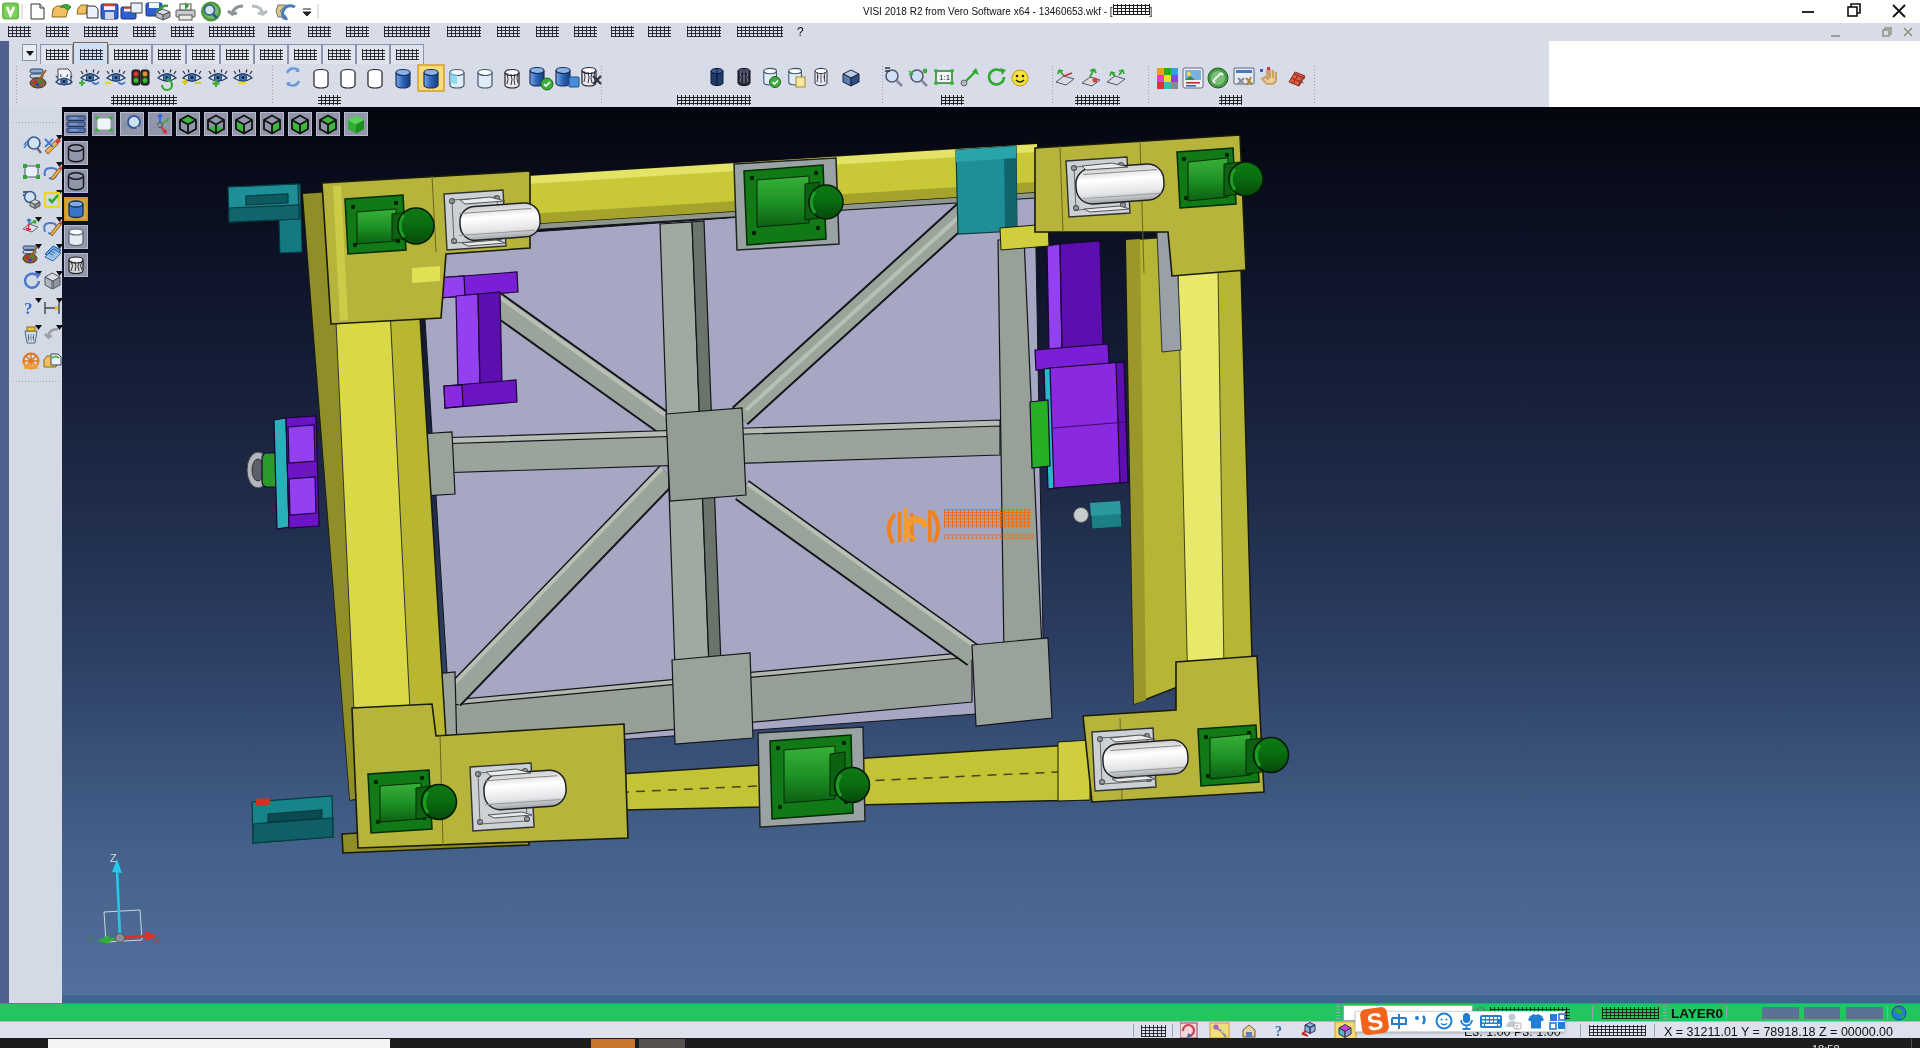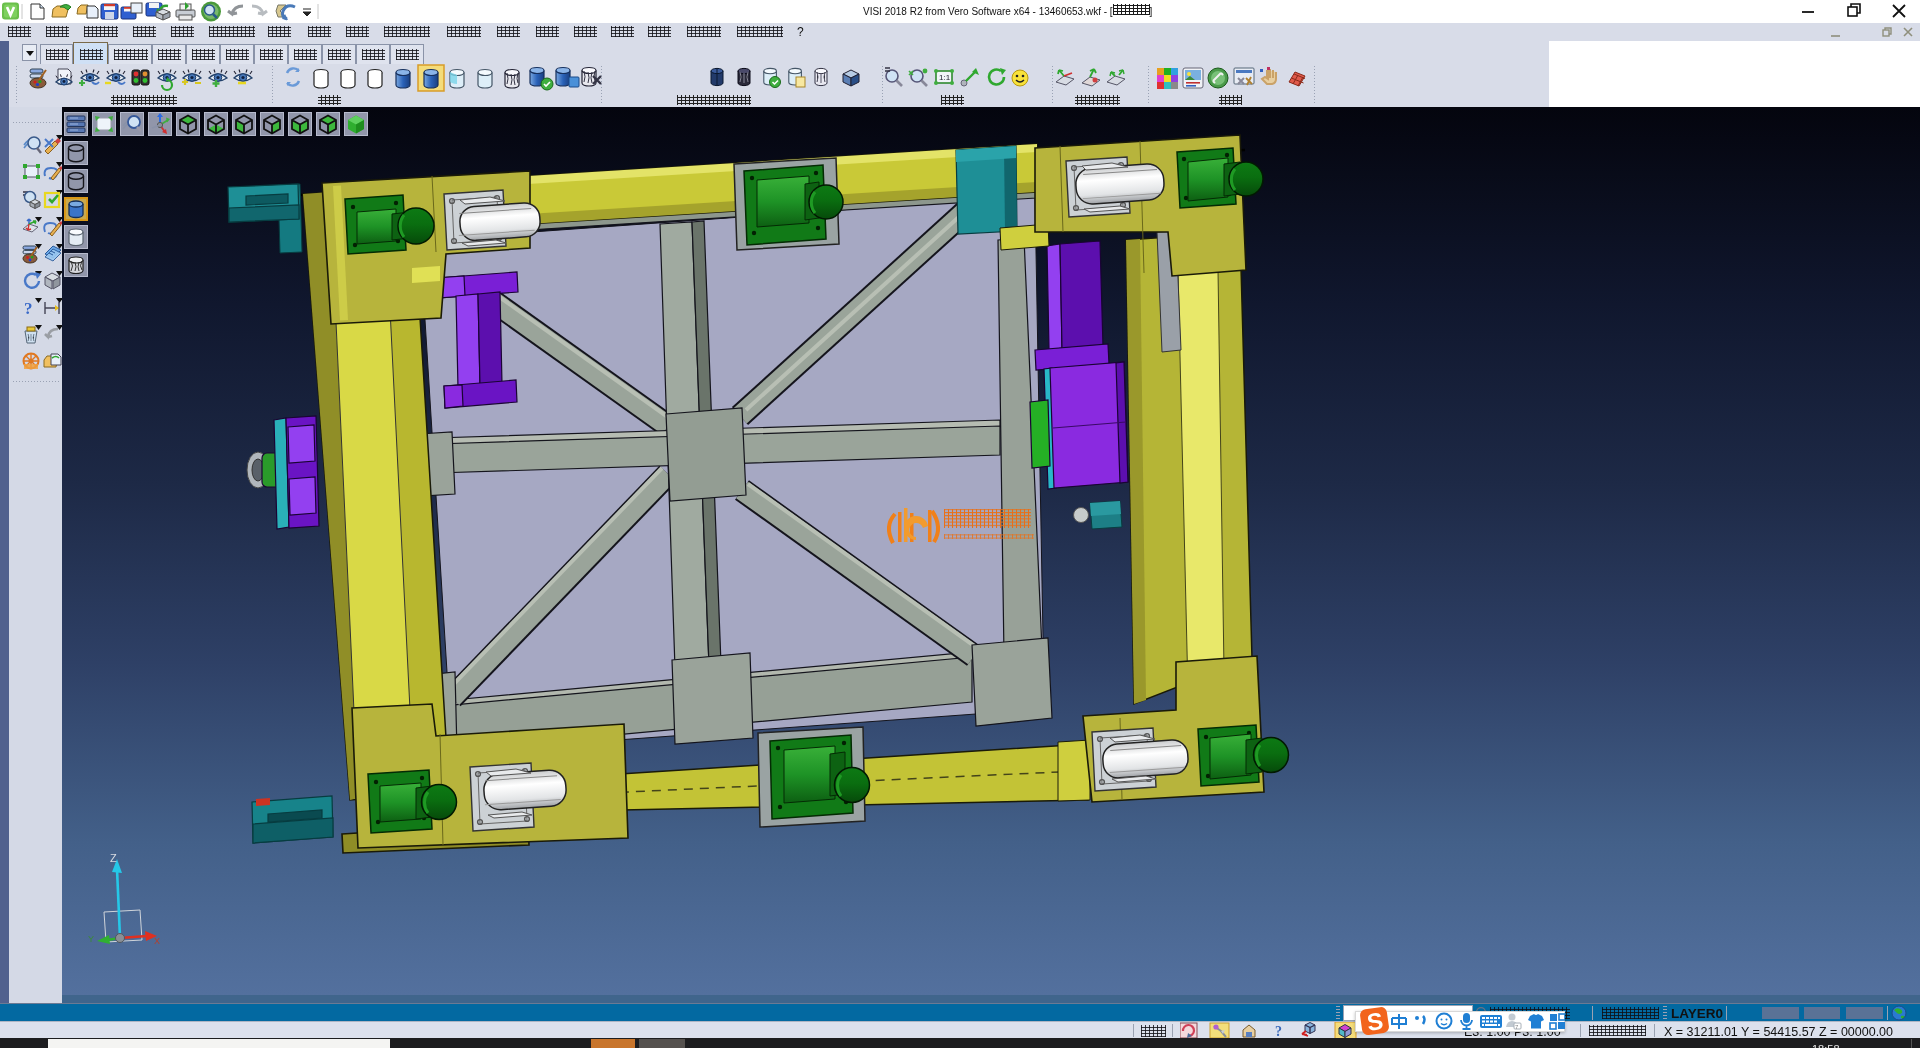--- a/index.html
+++ b/index.html
@@ -2,21 +2,21 @@
 <html><head><meta charset="utf-8"><style>
 *{margin:0;padding:0;box-sizing:border-box}
 html,body{width:1920px;height:1048px;overflow:hidden;background:#fff;font-family:"Liberation Sans",sans-serif}
 .abs{position:absolute}
 #title{position:absolute;left:0;top:0;width:1920px;height:23px;background:#fff}
 #menu{position:absolute;left:0;top:23px;width:1920px;height:18px;background:#d8dce8}
 #midband{position:absolute;left:9px;top:41px;width:1540px;height:66px;background:#d8dce8}
 #leftstrip{position:absolute;left:0;top:41px;width:9px;height:962px;background:#51618e}
 #leftpanel{position:absolute;left:9px;top:107px;width:53px;height:896px;background:#d4d9e6}
 #viewport{position:absolute;left:62px;top:107px;width:1858px;height:896px;background:linear-gradient(180deg,#04050e 0%,#10172e 22%,#1d2946 42%,#2e4066 62%,#436089 82%,#54719f 100%)}
-#statusA{position:absolute;left:0;top:1003px;width:1920px;height:18px;background:#0369a1;border-top:1px solid #6b7a94}
+#statusA{position:absolute;left:0;top:1003px;width:1920px;height:18px;background:#22c55e;border-top:1px solid #6b7a94}
 #statusB{position:absolute;left:0;top:1021px;width:1920px;height:17px;background:#dce1ed;border-top:1px solid #b0b6c4}
 #taskbar{position:absolute;left:0;top:1038px;width:1920px;height:10px;background:#1d1d1f}
 .cj{position:absolute;height:11px;background:repeating-linear-gradient(90deg,rgba(15,15,20,.82) 0 1px,transparent 1px 4px),repeating-linear-gradient(0deg,rgba(15,15,20,.82) 0 1px,transparent 1px 3px)}
 .tab{position:absolute;top:3px;height:20px;background:#dfe3ee;border:1px solid #8a93a8;border-bottom:none}
 .sep{position:absolute;width:1px;background:#9aa2b2}
 .txt{position:absolute;color:#111;font-size:13px;white-space:pre}
 </style></head>
 <body>
 
 <div id="title">
@@ -1006,21 +1006,21 @@
       <path d="M122,12 l6,2 m-6,-2 l4,-3 m-4,3 l5,1" stroke="#d02020" stroke-width="1.8"></path>
 <rect x="155" y="0" width="21" height="17" fill="#f4dc7a" stroke="#d89c28"></rect>
       <path d="M159,6 l6,-3.5 6,3.5 -6,3.5z" fill="#d040d0" stroke="#334"></path>
       <path d="M159,6 v6 l6,3.5 v-6z" fill="#50b8c8" stroke="#334"></path>
       <path d="M171,6 v6 l-6,3.5 v-6z" fill="#9098d8" stroke="#334"></path>
 </svg>
 <div class="txt" style="left:1464px;top:3px;font-size:12.5px">E3: 1.00 P3: 1.00</div>
 <div class="sep" style="left:1580px;top:2px;height:13px"></div>
 <i class="cj" style="left:1589px;top:3px;width:57px;height:11px"></i>
 <div class="sep" style="left:1654px;top:2px;height:13px"></div>
-<div class="txt" style="left:1664px;top:3px;font-size:12.5px">X = 31211.01 Y = 54415.57 Z = 00000.00</div>
+<div class="txt" style="left:1664px;top:3px;font-size:12.5px">X = 31211.01 Y = 78918.18 Z = 00000.00</div>
 </div>
 <div id="ime">
 <div class="abs" style="left:1355px;top:1011px;width:210px;height:21px;background:#fff;border:1px solid #d8d8d8;box-shadow:0 1px 3px rgba(0,0,0,.25)"></div>
 <svg class="abs" style="left:1357px;top:1006px" width="36" height="30" viewBox="0 0 36 30">
       <g transform="rotate(-8 18 15)">
         <rect x="4" y="2" width="27" height="26" rx="6" fill="#f2641c"></rect>
         <text x="10" y="24" font-size="24" font-weight="bold" fill="#fff" font-family="Liberation Sans">S</text>
       </g>
     </svg>
 <svg class="abs" style="left:1390px;top:1012px" width="175" height="19" viewBox="0 0 175 19">

